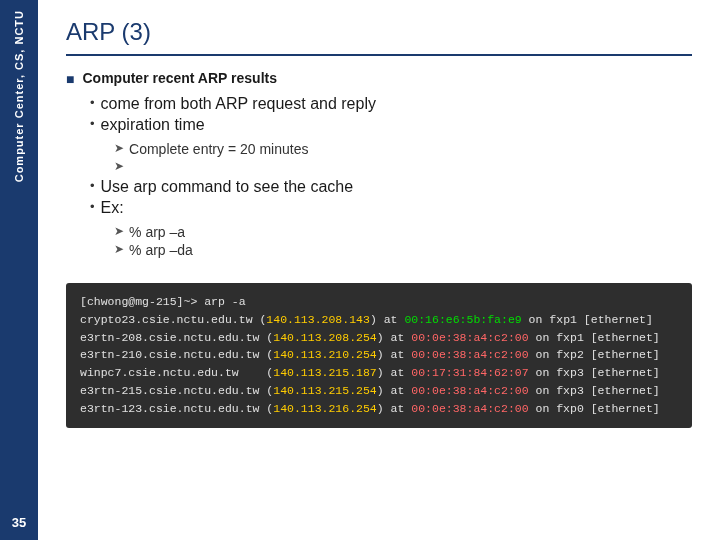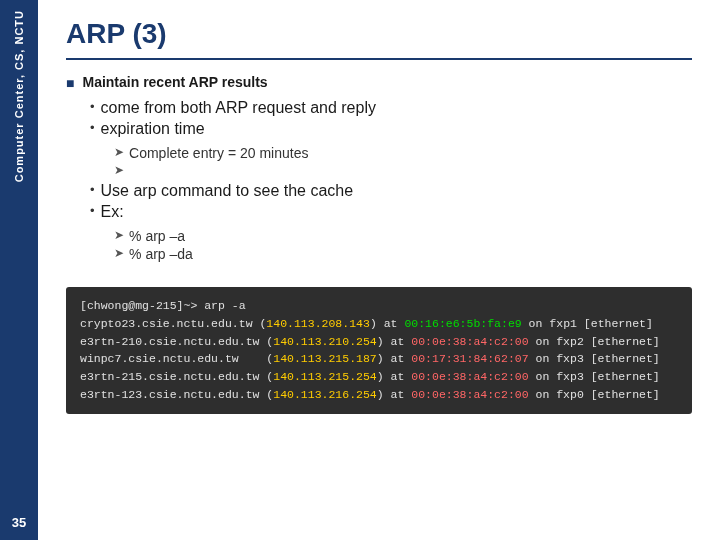--- a/index.html
+++ b/index.html
@@ -43,22 +43,22 @@
     
     #main {
       flex: 1;
       display: flex;
       flex-direction: column;
       padding: 18px 28px 12px 28px;
       background: #fff;
     }
 
     #page-title {
-      font-size: 28px;
-      font-weight: bold;
+      font-size: 24px;
+      font-weight: normal;
       color: #1a3a6e;
       margin-bottom: 8px;
     }
 
     #divider {
       border: none;
       border-top: 2px solid #1a3a6e;
       margin-bottom: 14px;
     }
 
@@ -152,21 +152,21 @@
 </div>
 
 <div id="main">
   <div id="page-title">ARP (3)</div>
   <hr id="divider">
 
   <div id="content">
 
     <div class="main-bullet">
       <span class="main-bullet-icon">■</span>
-      <span class="main-bullet-text">Maintain recent ARP results</span>
+      <span class="main-bullet-text">Computer recent ARP results</span>
     </div>
 
     <div class="sub-bullets">
       <div class="sub-bullet">
         <span class="sub-bullet-dot">•</span>
         <span class="sub-bullet-text">come from both ARP request and reply</span>
       </div>
       <div class="sub-bullet">
         <span class="sub-bullet-dot">•</span>
         <span class="sub-bullet-text">expiration time</span>
@@ -201,19 +201,20 @@
       </div>
       <div class="arrow-bullet">
         <span class="arrow-icon">➤</span>
         <span class="arrow-text">% arp –da</span>
       </div>
     </div>
 
     <div id="terminal-block">
     <div class="term-line"><span style="color: rgb(224, 224, 224);">[chwong@mg-215]~&gt; arp -a</span></div>
         <div class="term-line"><span style="color: rgb(224, 224, 224);">crypto23.csie.nctu.edu.tw (</span><span style="color: rgb(255, 204, 0);">140.113.208.143</span><span style="color: rgb(224, 224, 224);">) at </span><span style="color: rgb(0, 221, 0);">00:16:e6:5b:fa:e9</span><span style="color: rgb(224, 224, 224);"> on fxp1 [ethernet]</span></div>
+        <div class="term-line"><span style="color: rgb(224, 224, 224);">e3rtn-208.csie.nctu.edu.tw (</span><span style="color: rgb(255, 204, 0);">140.113.208.254</span><span style="color: rgb(224, 224, 224);">) at </span><span style="color: rgb(255, 102, 102);">00:0e:38:a4:c2:00</span><span style="color: rgb(224, 224, 224);"> on fxp1 [ethernet]</span></div>
         <div class="term-line"><span style="color: rgb(224, 224, 224);">e3rtn-210.csie.nctu.edu.tw (</span><span style="color: rgb(255, 204, 0);">140.113.210.254</span><span style="color: rgb(224, 224, 224);">) at </span><span style="color: rgb(255, 102, 102);">00:0e:38:a4:c2:00</span><span style="color: rgb(224, 224, 224);"> on fxp2 [ethernet]</span></div>
         <div class="term-line"><span style="color: rgb(224, 224, 224);">winpc7.csie.nctu.edu.tw    (</span><span style="color: rgb(255, 204, 0); text-align: right;">140.113.215.187</span><span style="color: rgb(224, 224, 224);">) at </span><span style="color: rgb(255, 102, 102);">00:17:31:84:62:07</span><span style="color: rgb(224, 224, 224);"> on fxp3 [ethernet]</span></div>
         <div class="term-line"><span style="color: rgb(224, 224, 224);">e3rtn-215.csie.nctu.edu.tw (</span><span style="color: rgb(255, 204, 0);">140.113.215.254</span><span style="color: rgb(224, 224, 224);">) at </span><span style="color: rgb(255, 102, 102);">00:0e:38:a4:c2:00</span><span style="color: rgb(224, 224, 224);"> on fxp3 [ethernet]</span></div>
         <div class="term-line"><span style="color: rgb(224, 224, 224);">e3rtn-123.csie.nctu.edu.tw (</span><span style="color: rgb(255, 204, 0);">140.113.216.254</span><span style="color: rgb(224, 224, 224);">) at </span><span style="color: rgb(255, 102, 102);">00:0e:38:a4:c2:00</span><span style="color: rgb(224, 224, 224);"> on fxp0 [ethernet]</span></div>
       </div>
   </div>
 </div>
 
 </body></html>

